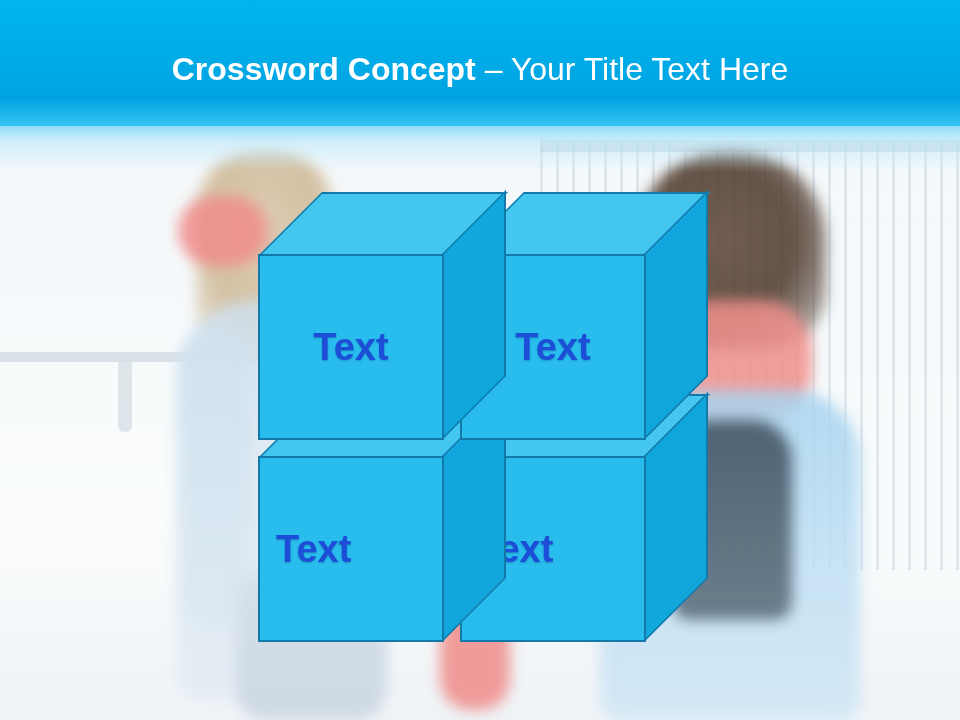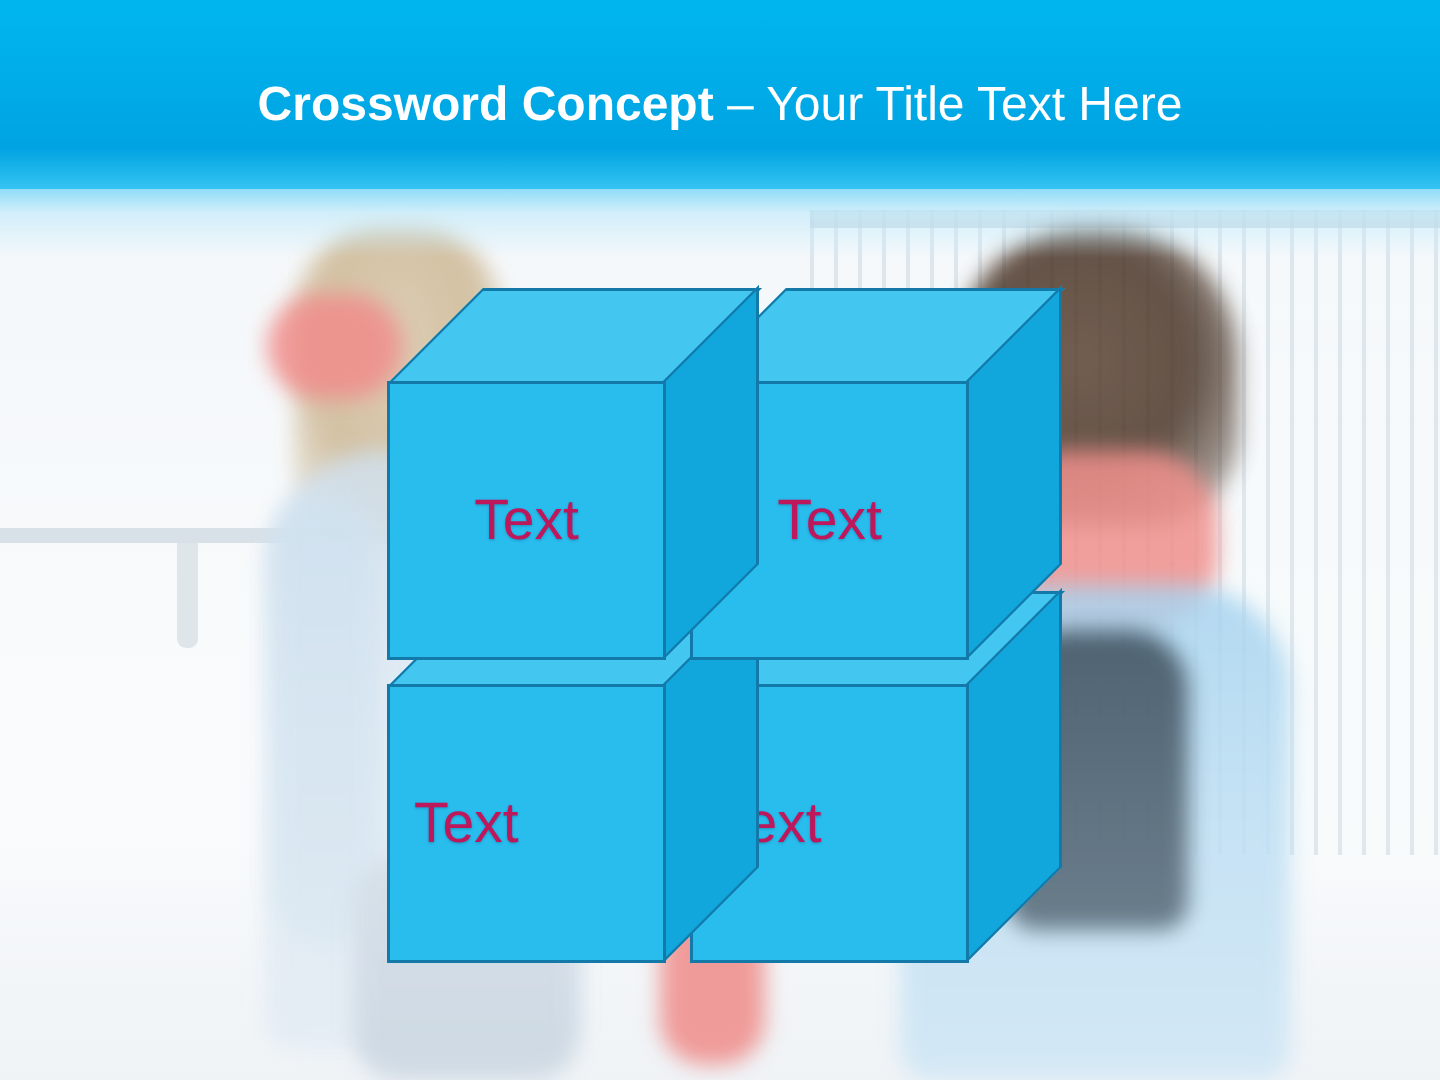--- a/index.html
+++ b/index.html
@@ -215,23 +215,23 @@
   }
   .cube .label {
     position: absolute;
     left: 0;
     top: 62px;
     width: 186px;
     height: 186px;
     display: flex;
     align-items: center;
     justify-content: center;
-    color: #be185d;
+    color: #1d4ed8;
     font-size: 38px;
-    font-weight: normal;
+    font-weight: bold;
     text-shadow: 0 1px 2px rgba(0,70,110,0.35);
     z-index: 5;
   }
   .cube-tl { left: 0px;   top: 0px;   z-index: 4; }
   .cube-tr { left: 202px; top: 0px;   z-index: 3; }
   .cube-bl { left: 0px;   top: 202px; z-index: 2; }
   .cube-br { left: 202px; top: 202px; z-index: 1; }
 
   .cube-bl .label, .cube-br .label {
     align-items: center;

